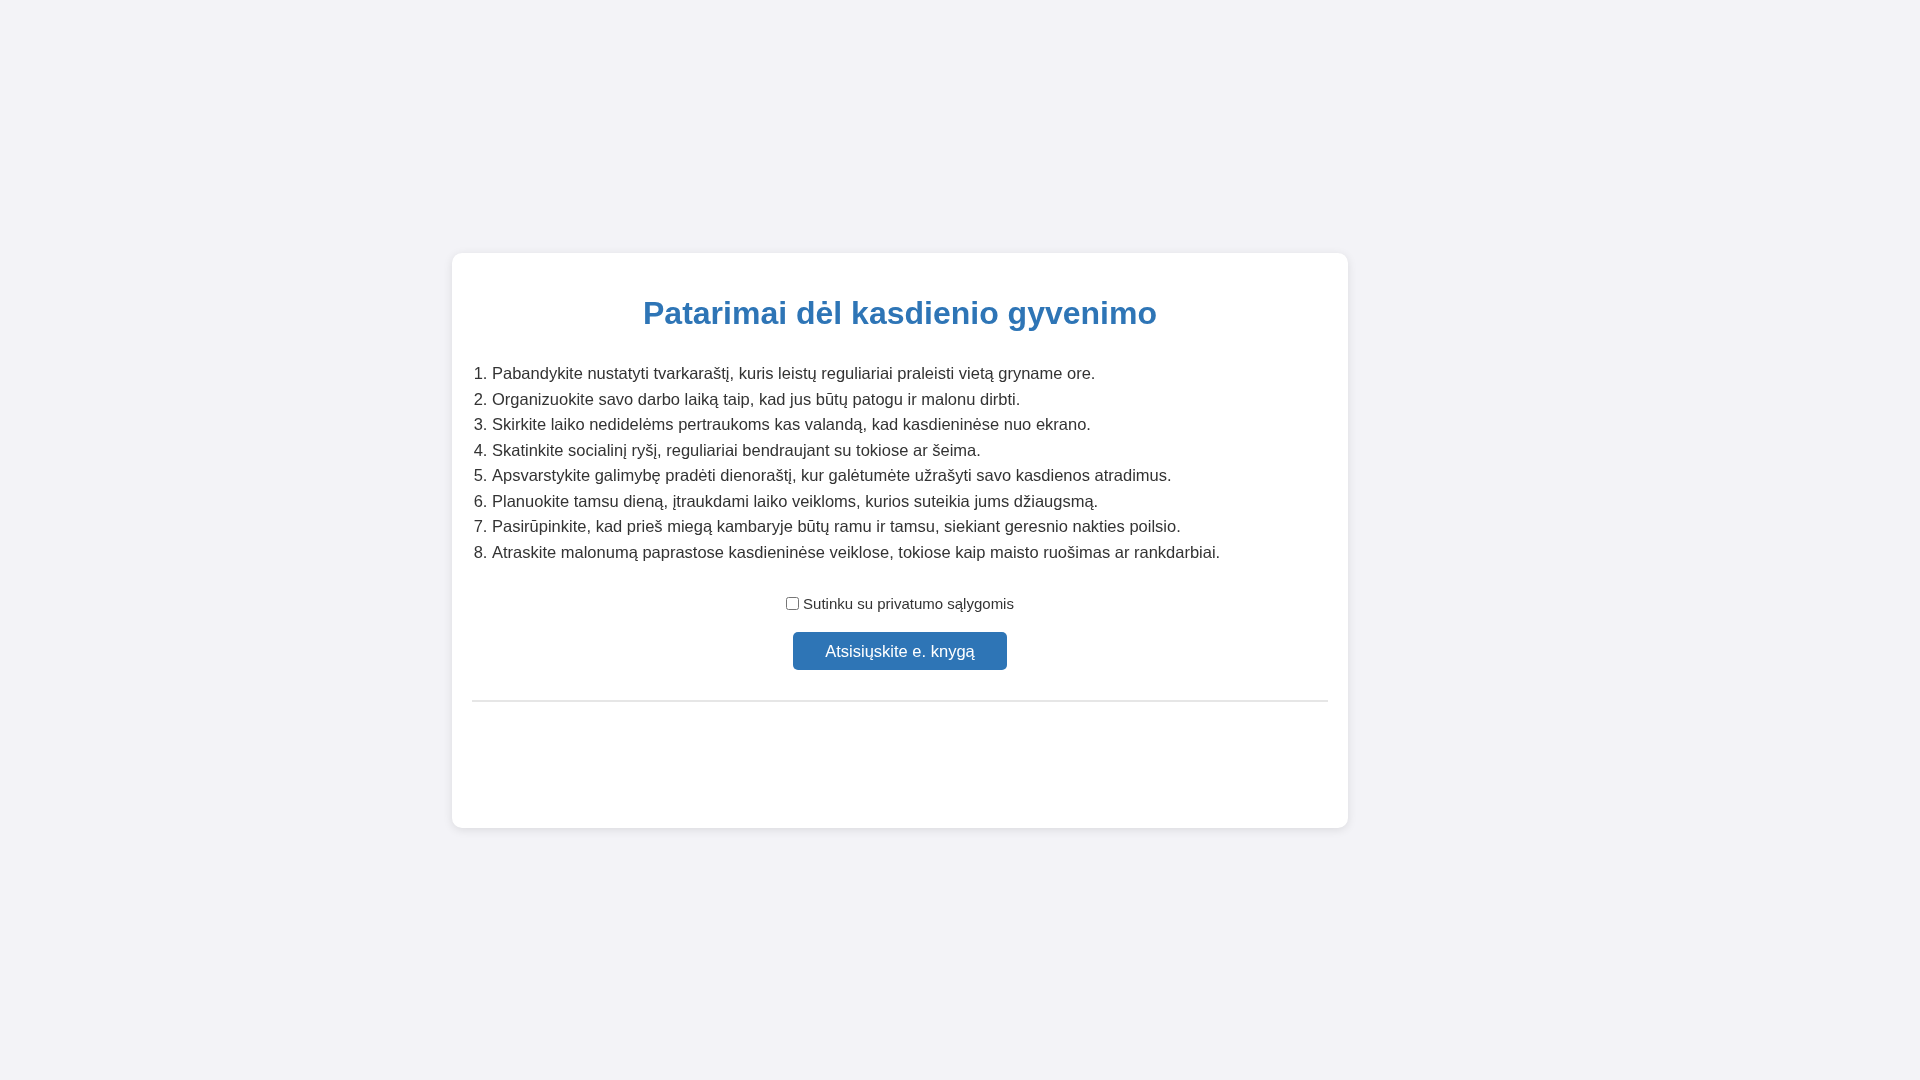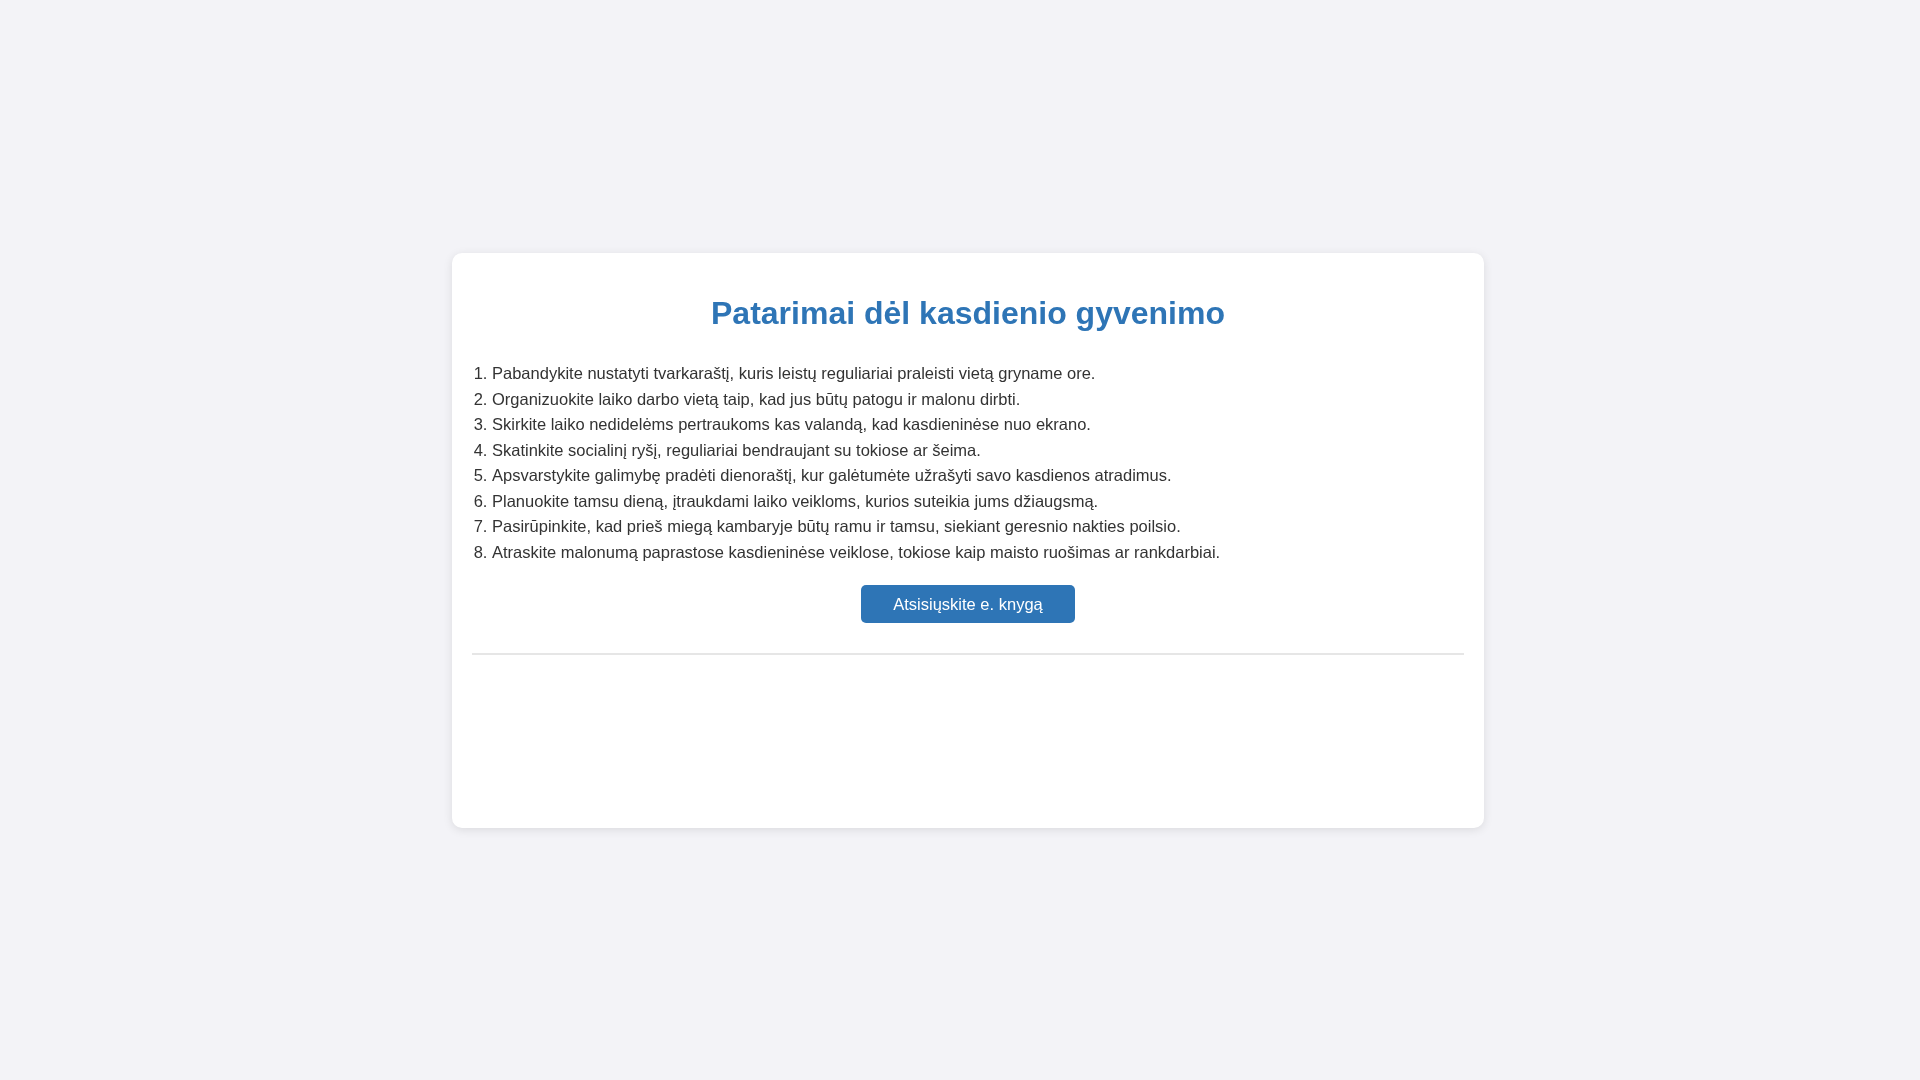--- a/index.html
+++ b/index.html
@@ -7,21 +7,21 @@
     width:1920px; height:1080px;
     background:#f3f3f7;
     font-family:"Liberation Sans", sans-serif;
     color:#333;
     position:relative;
     overflow:hidden;
   }
   .card {
     position:absolute;
     left:452px; top:253px;
-    width:1032px; height:575px;
+    width:896px; height:575px;
     box-sizing:border-box;
     background:#fff;
     border-radius:10px;
     box-shadow:0 2px 10px rgba(0,0,0,0.10);
     padding:40px 20px 20px 20px;
   }
   h1 {
     margin:0 0 28px 0;
     text-align:center;
     color:#2e75b6;
@@ -72,29 +72,33 @@
   }
 </style>
 </head>
 <body>
 
 <div class="card">
   <h1>Patarimai dėl kasdienio gyvenimo</h1>
 
   <ol>
     <li>Pabandykite nustatyti tvarkaraštį, kuris leistų reguliariai praleisti vietą gryname ore.</li>
-    <li>Organizuokite laiko darbo vietą taip, kad jus būtų patogu ir malonu dirbti.</li>
+    <li>Organizuokite savo darbo laiką taip, kad jus būtų patogu ir malonu dirbti.</li>
     <li>Skirkite laiko nedidelėms pertraukoms kas valandą, kad kasdieninėse nuo ekrano.</li>
     <li>Skatinkite socialinį ryšį, reguliariai bendraujant su tokiose ar šeima.</li>
     <li>Apsvarstykite galimybę pradėti dienoraštį, kur galėtumėte užrašyti savo kasdienos atradimus.</li>
     <li>Planuokite tamsu dieną, įtraukdami laiko veikloms, kurios suteikia jums džiaugsmą.</li>
     <li>Pasirūpinkite, kad prieš miegą kambaryje būtų ramu ir tamsu, siekiant geresnio nakties poilsio.</li>
     <li>Atraskite malonumą paprastose kasdieninėse veiklose, tokiose kaip maisto ruošimas ar rankdarbiai.</li>
   </ol>
 
+  <label class="consent">
+    <input type="checkbox" style="">
+    <span>Sutinku su privatumo sąlygomis</span>
+  </label>
 
   <div class="btn-wrap">
     <button class="btn">Atsisiųskite e. knygą</button>
   </div>
 
   <hr>
 
 </div>
 
 </body></html>

